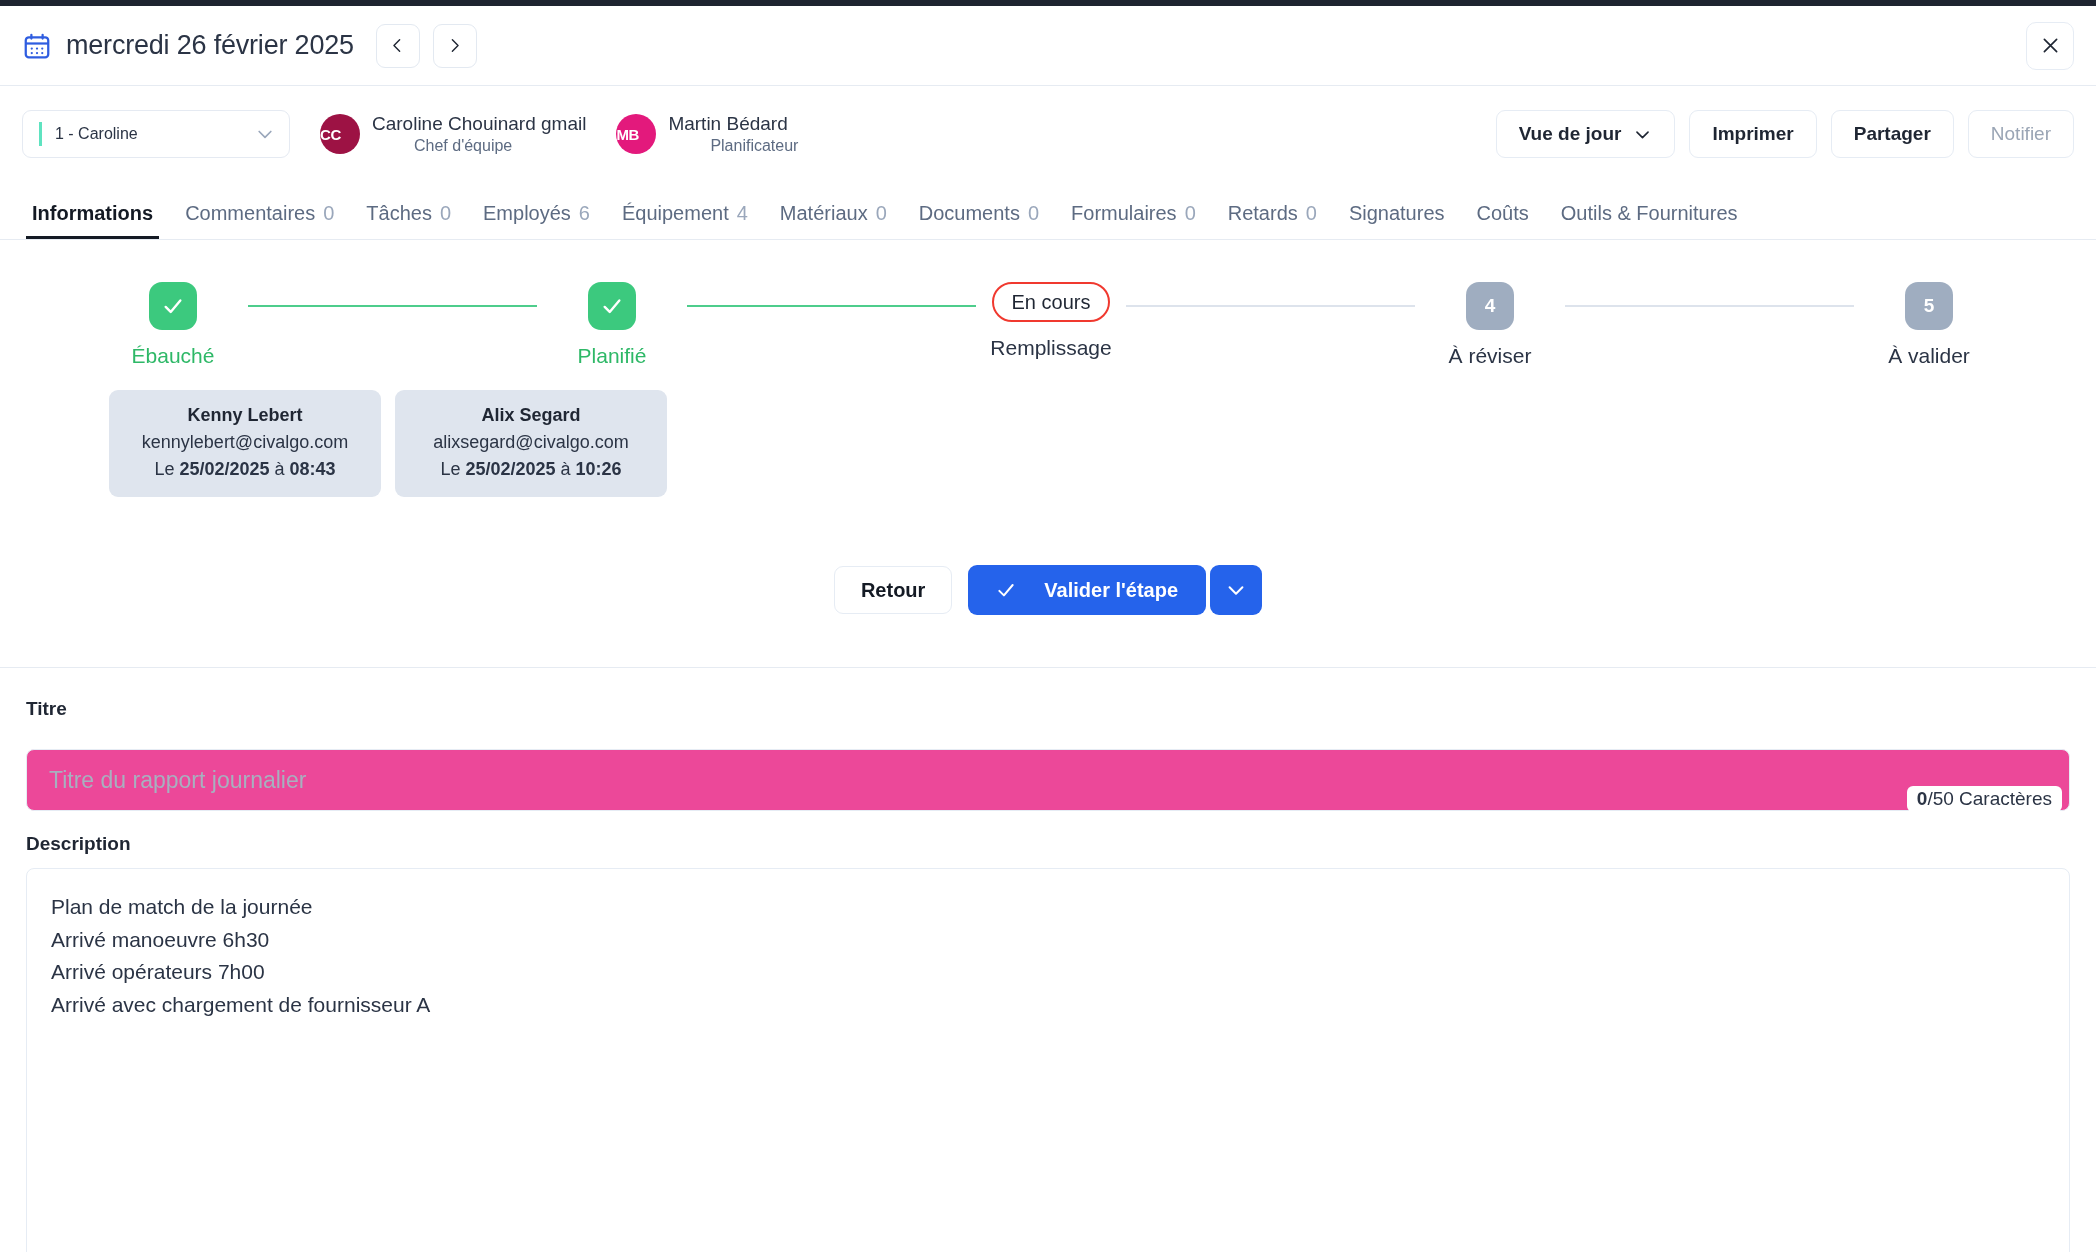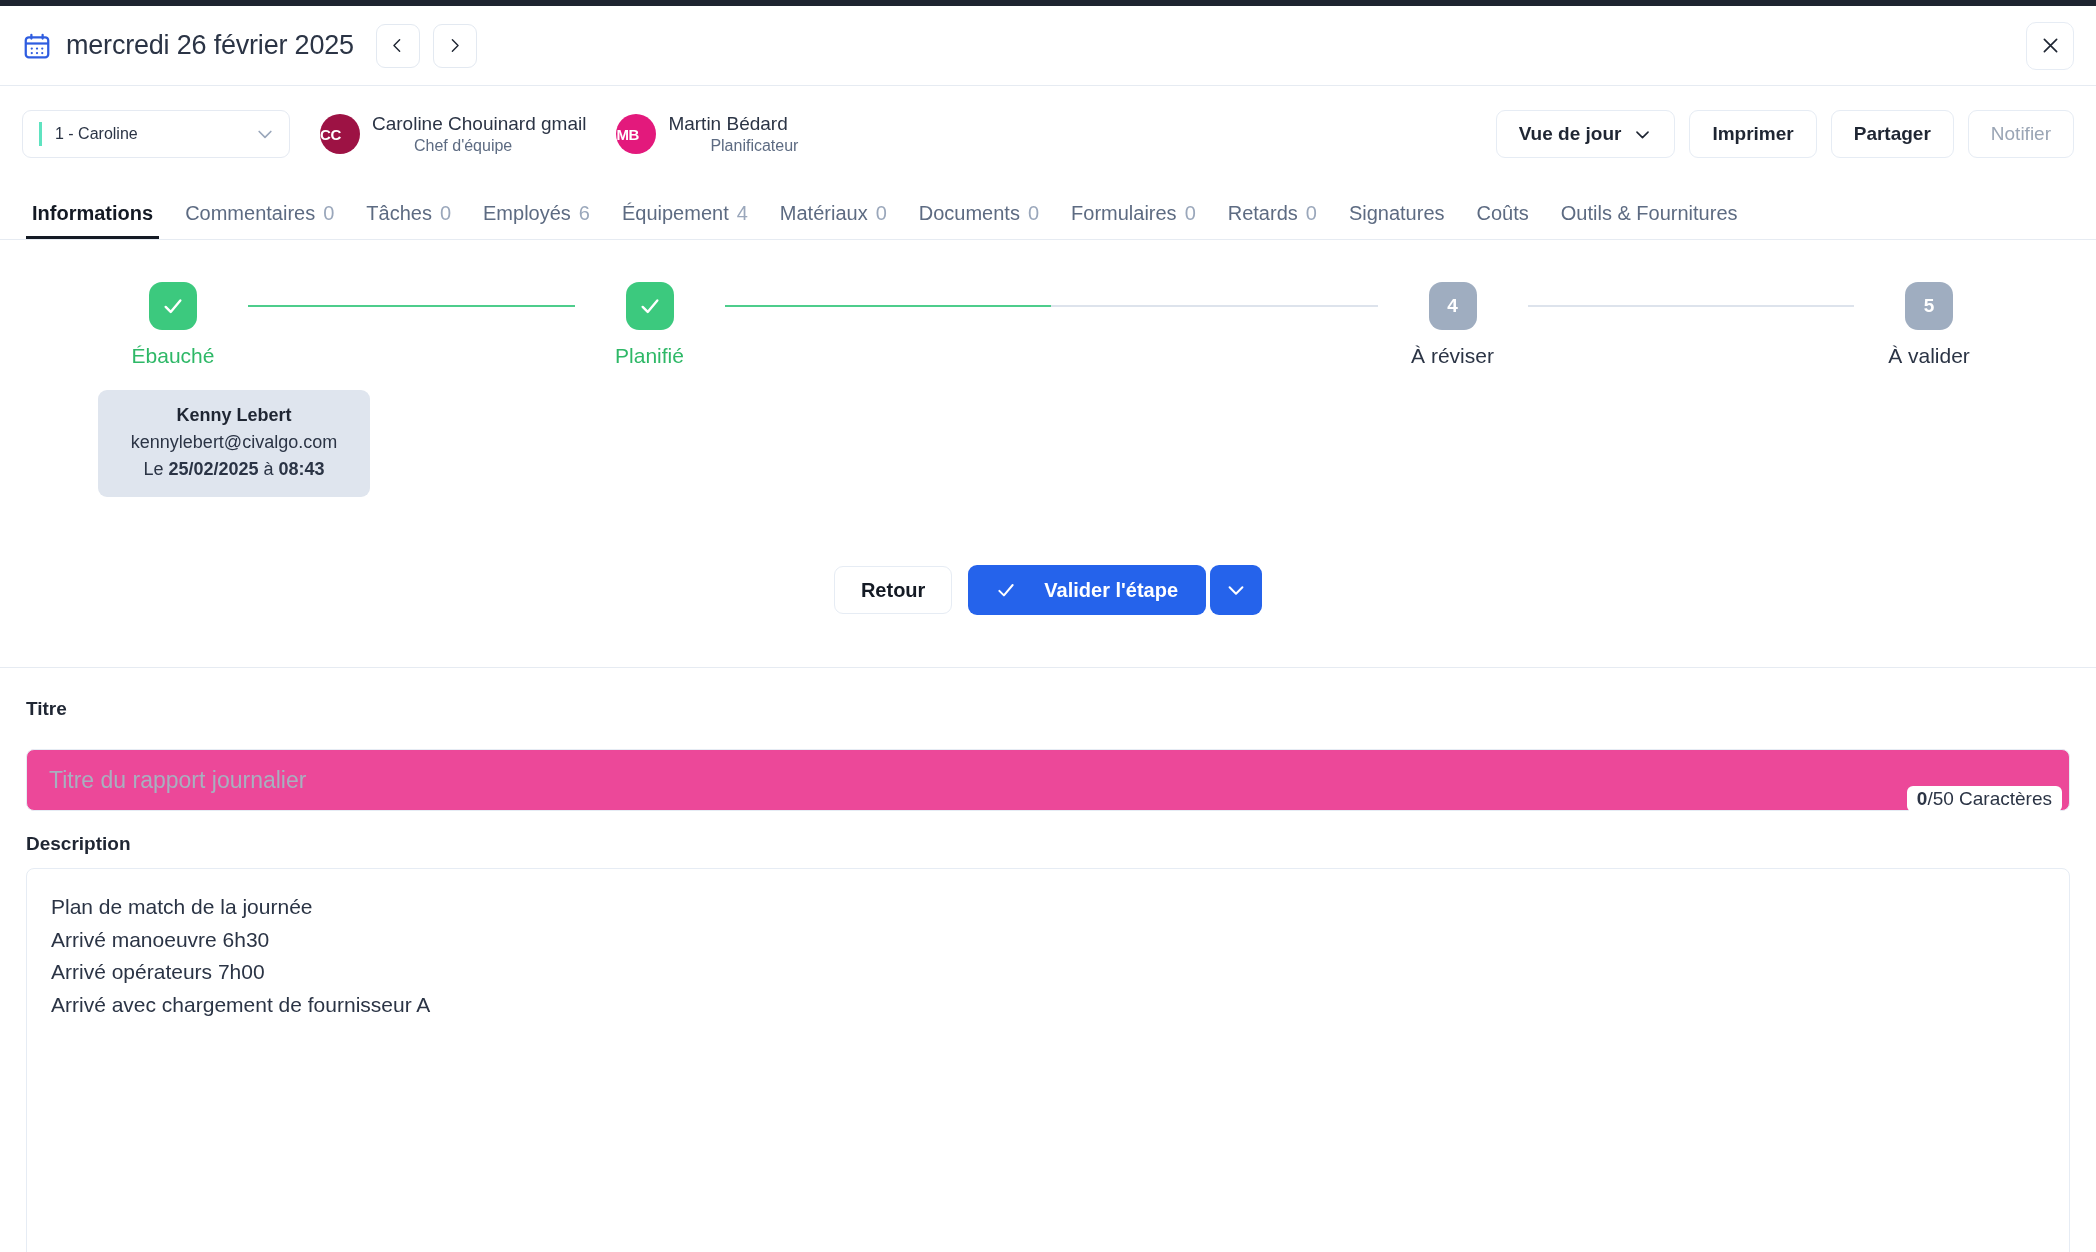--- a/index.html
+++ b/index.html
@@ -173,20 +173,21 @@
     white-space: nowrap;
   }
   .step-label.green { color: #2eb867; }
   .connector { flex: 1; height: 2px; margin-top: 23px; background: #dde3ec; }
   .connector.green { background: #4ecd8c; }
 
   .sig-row {
     display: flex;
     padding: 0 98px;
     margin-top: 22px;
+    margin-left: 11px;
   }
   .sig-card {
     width: 272px;
     background: #dfe5ee;
     border-radius: 9px;
     padding: 12px 8px 14px 8px;
     text-align: center;
     line-height: 1.5;
     flex: none;
   }
@@ -417,20 +418,24 @@
       <div class="node done">
         <svg viewBox="0 0 24 24" fill="none" stroke="#fff" stroke-width="2.6" stroke-linecap="round" stroke-linejoin="round">
             <polyline points="4 13 9.5 18.5 20 6"></polyline>
           </svg>
       </div>
       <div class="step-label green">Planifié</div>
     </div>
 
     <div class="connector green"></div>
 
+    <div class="step">
+      <div class="node current">En cours</div>
+      <div class="step-label">Remplissage</div>
+    </div>
 
     <div class="connector"></div>
 
     <div class="step">
       <div class="node pending">4</div>
       <div class="step-label">À réviser</div>
     </div>
 
     <div class="connector"></div>
 
@@ -441,20 +446,25 @@
 
   </div>
 
   <div class="sig-row">
     <div class="sig-card">
       <div class="nm">Kenny Lebert</div>
       <div class="em">kennylebert@civalgo.com</div>
       <div class="dt"><span>Le </span><b>25/02/2025</b><span> à </span><b>08:43</b></div>
     </div>
     <div class="sig-gap"></div>
+    <div class="sig-card">
+      <div class="nm">Alix Segard</div>
+      <div class="em">alixsegard@civalgo.com</div>
+      <div class="dt"><span>Le </span><b>25/02/2025</b><span> à </span><b>10:26</b></div>
+    </div>
     <div class="sig-spacer"></div>
   </div>
 
   <div class="actions">
     <button class="btn-retour">Retour</button>
     <div class="btn-primary-group">
       <button class="btn-primary">
         <svg viewBox="0 0 24 24" fill="none" stroke="#fff" stroke-width="2.4" stroke-linecap="round" stroke-linejoin="round">
             <polyline points="4 13 9.5 18.5 20 6"></polyline>
           </svg>

